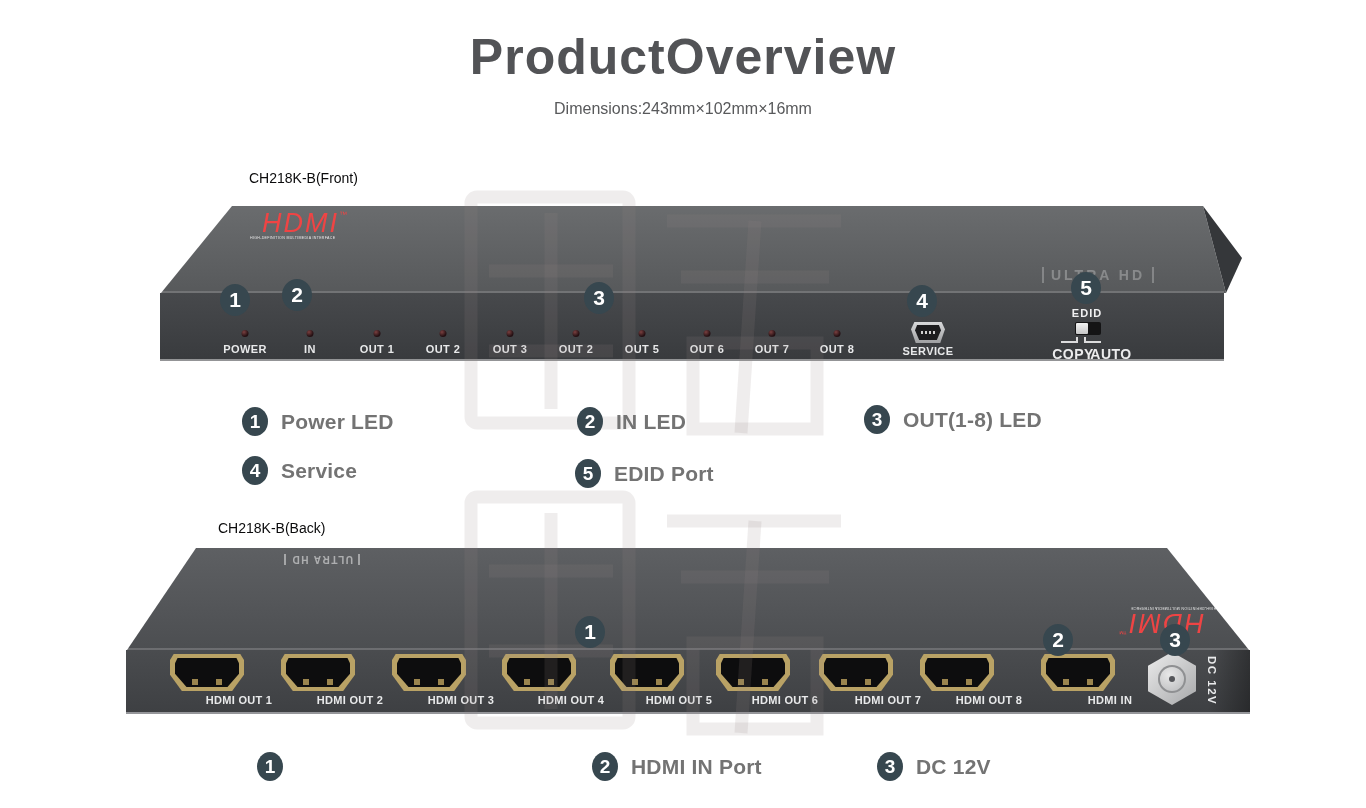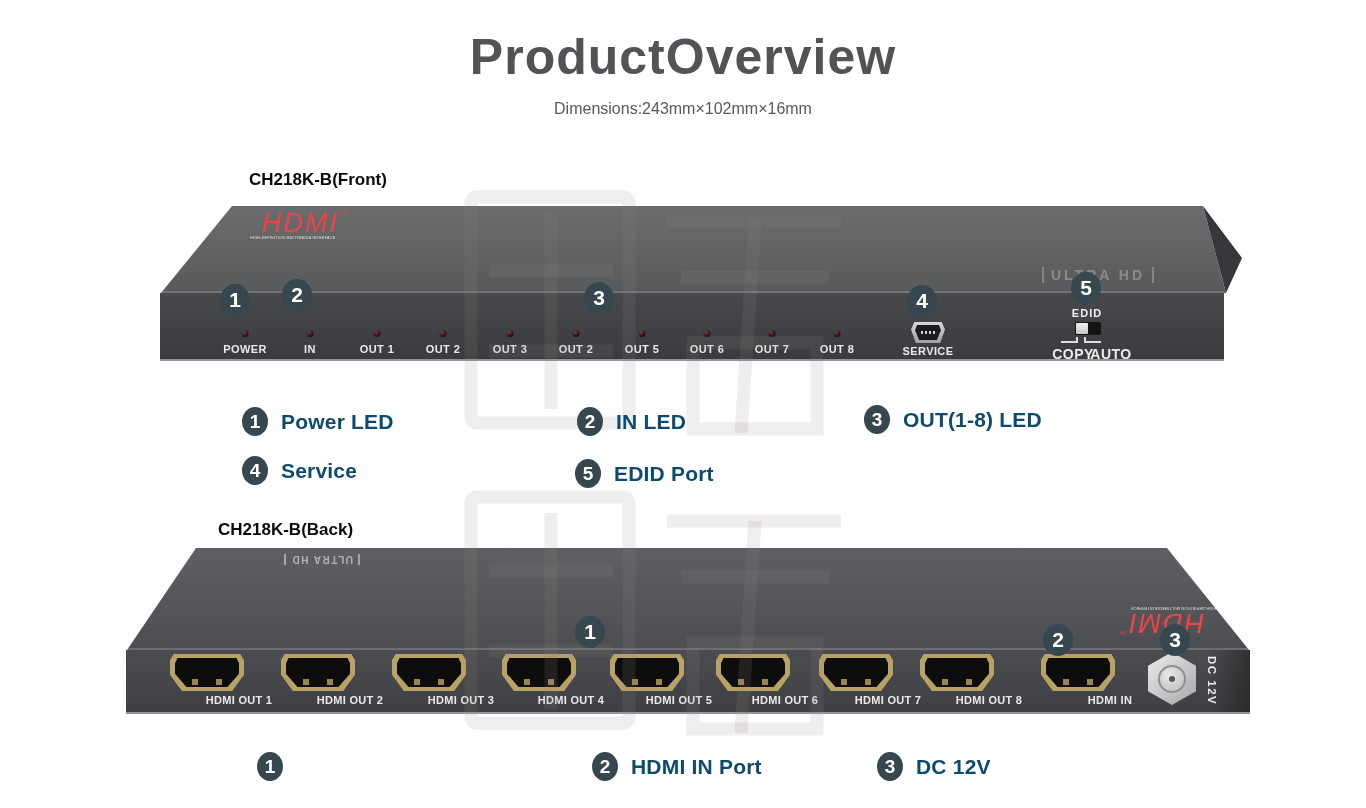--- a/index.html
+++ b/index.html
@@ -4,31 +4,31 @@
 <style>
   * { margin:0; padding:0; box-sizing:border-box; }
   html,body { width:1366px; height:808px; background:#ffffff; overflow:hidden;
               font-family:"Liberation Sans", sans-serif; position:relative; }
   .abs { position:absolute; }
 
   
   .title { left:0; right:0; top:28px; text-align:center; font-size:50px; font-weight:700;
            color:#525356; letter-spacing:1px; }
   .subtitle { left:0; right:0; top:100px; text-align:center; font-size:16px; color:#58595b; }
-  .section-label { font-size:17px; font-weight:700; color:#0b0b0c; }
+  .section-label { font-size:14px; font-weight:400; color:#0b0b0c; }
 
   
   .badge { position:absolute; width:30px; height:32px; border-radius:50%; background:#37474f;
            color:#fff; font-weight:700; font-size:21px; display:flex; align-items:center;
            justify-content:center; z-index:7; }
   .legend-item { position:absolute; display:flex; align-items:center; gap:13px; z-index:7; }
   .legend-badge { width:26px; height:29px; border-radius:50%; background:#37474f; color:#fff;
                   font-weight:700; font-size:19px; display:flex; align-items:center;
                   justify-content:center; flex:0 0 auto; }
-  .legend-label { font-size:21px; font-weight:700; color:#0c4a6e; letter-spacing:0.2px;
+  .legend-label { font-size:21px; font-weight:700; color:#737373; letter-spacing:0.2px;
                   white-space:nowrap; }
 
   
   .front-device { left:158px; top:206px; width:1084px; height:154px; z-index:2; }
   .ft-top  { position:absolute; left:0; top:0; width:1084px; height:87px;
              background:linear-gradient(#6a6c6e,#57595b);
              clip-path:polygon(74px 0px,1045px 0px,1068px 87px,3px 87px); }
   .ft-side { position:absolute; left:0; top:0; width:1084px; height:87px; background:#35373a;
              clip-path:polygon(1045px 0px,1084px 52px,1068px 87px); }
   .ft-edge { position:absolute; left:3px; top:85px; width:1063px; height:2px;

